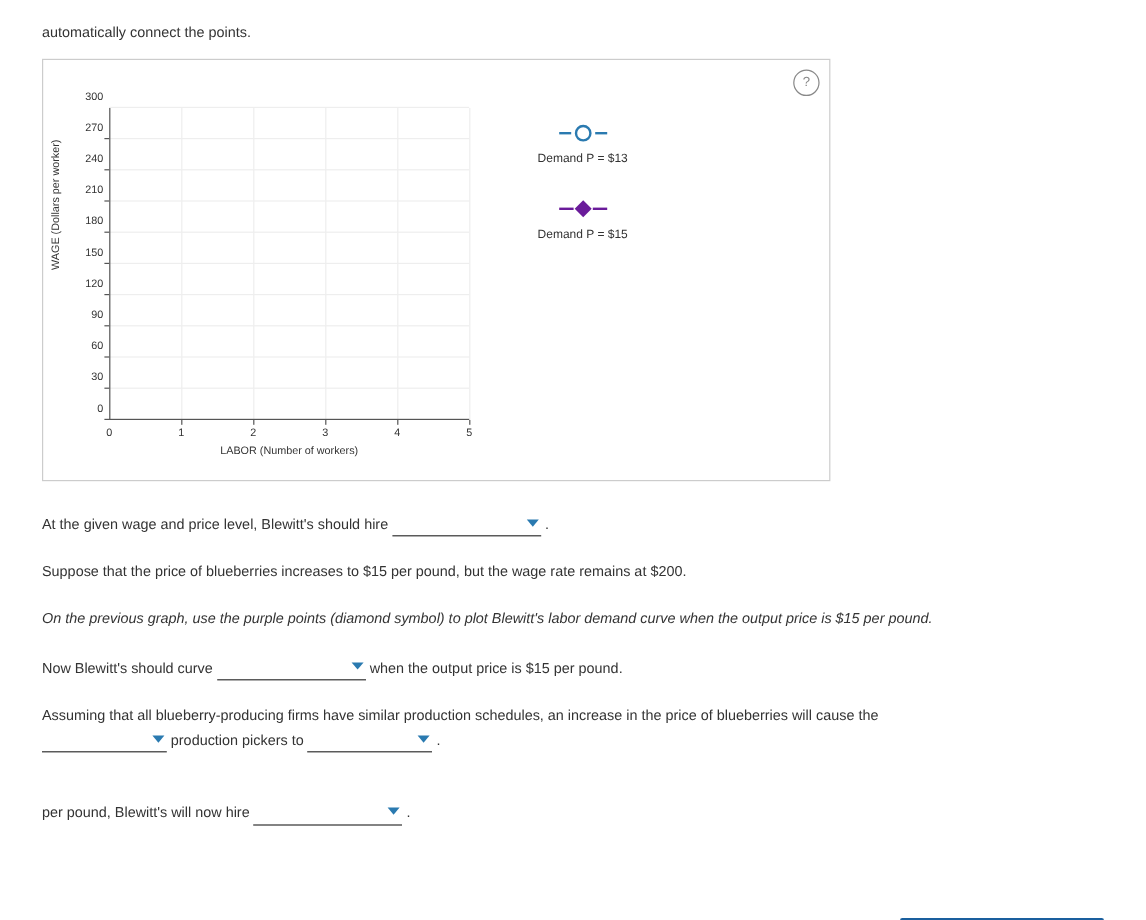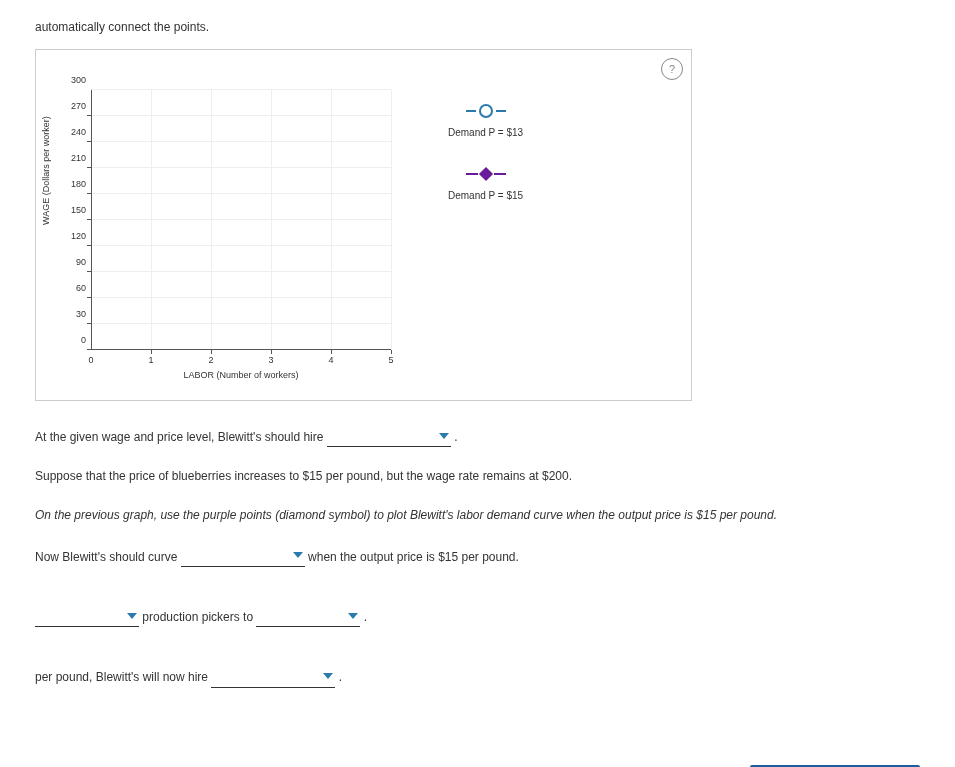--- a/index.html
+++ b/index.html
@@ -328,20 +328,21 @@
 
 <div class="question-text italic">On the previous graph, use the purple points (diamond symbol) to plot Blewitt's labor demand curve when the output price is $15 per pound.</div>
 
 <div class="question-text">
   <span>Now Blewitt's should curve</span>
   <span class="dropdown"><span class="dropdown-arrow"></span></span>
   <span>when the output price is $15 per pound.</span>
 </div>
 
 <div class="question-text">
+  <span>Assuming that all blueberry-producing firms have similar production schedules, an increase in the price of blueberries will cause the</span>
   <br>
   <span class="dropdown" style="min-width:100px"><span class="dropdown-arrow"></span></span>
   <span>production pickers to</span>
   <span class="dropdown" style="min-width:100px"><span class="dropdown-arrow"></span></span>
   <span>.</span>
 </div>
 
 <div class="question-text">
   <br>
   <span>per pound, Blewitt's will now hire</span>

